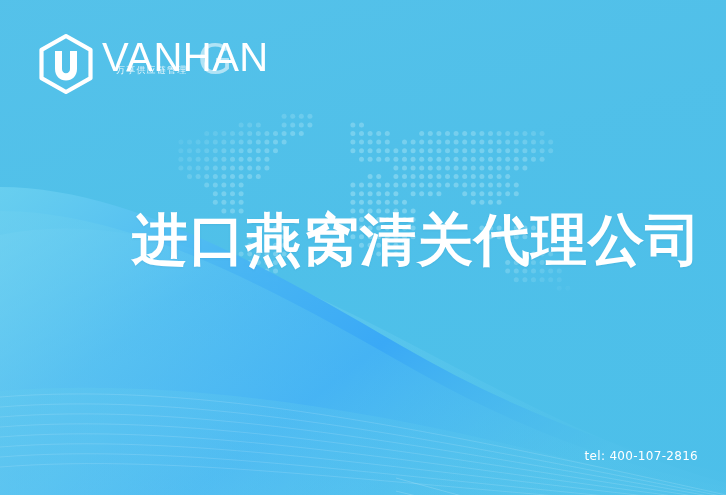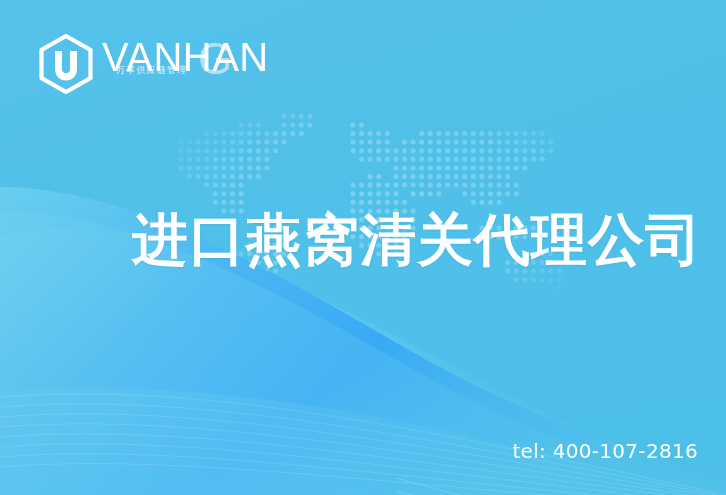--- a/index.html
+++ b/index.html
@@ -111,21 +111,21 @@
     white-space:nowrap;
     text-shadow:0 1px 2px rgba(20,110,160,.10);
     margin-left:48px;
   }
 
   
   .phone{
     position:absolute;
     right:28px; bottom:32px;
     font-family:"DejaVu Sans", sans-serif;
-    font-size:20px;
+    font-size:12px;
     letter-spacing:.3px;
     color:#ffffff;
     white-space:nowrap;
     margin-top:36px;
   }
 </style>
 </head>
 <body>
 
 <div class="banner">

